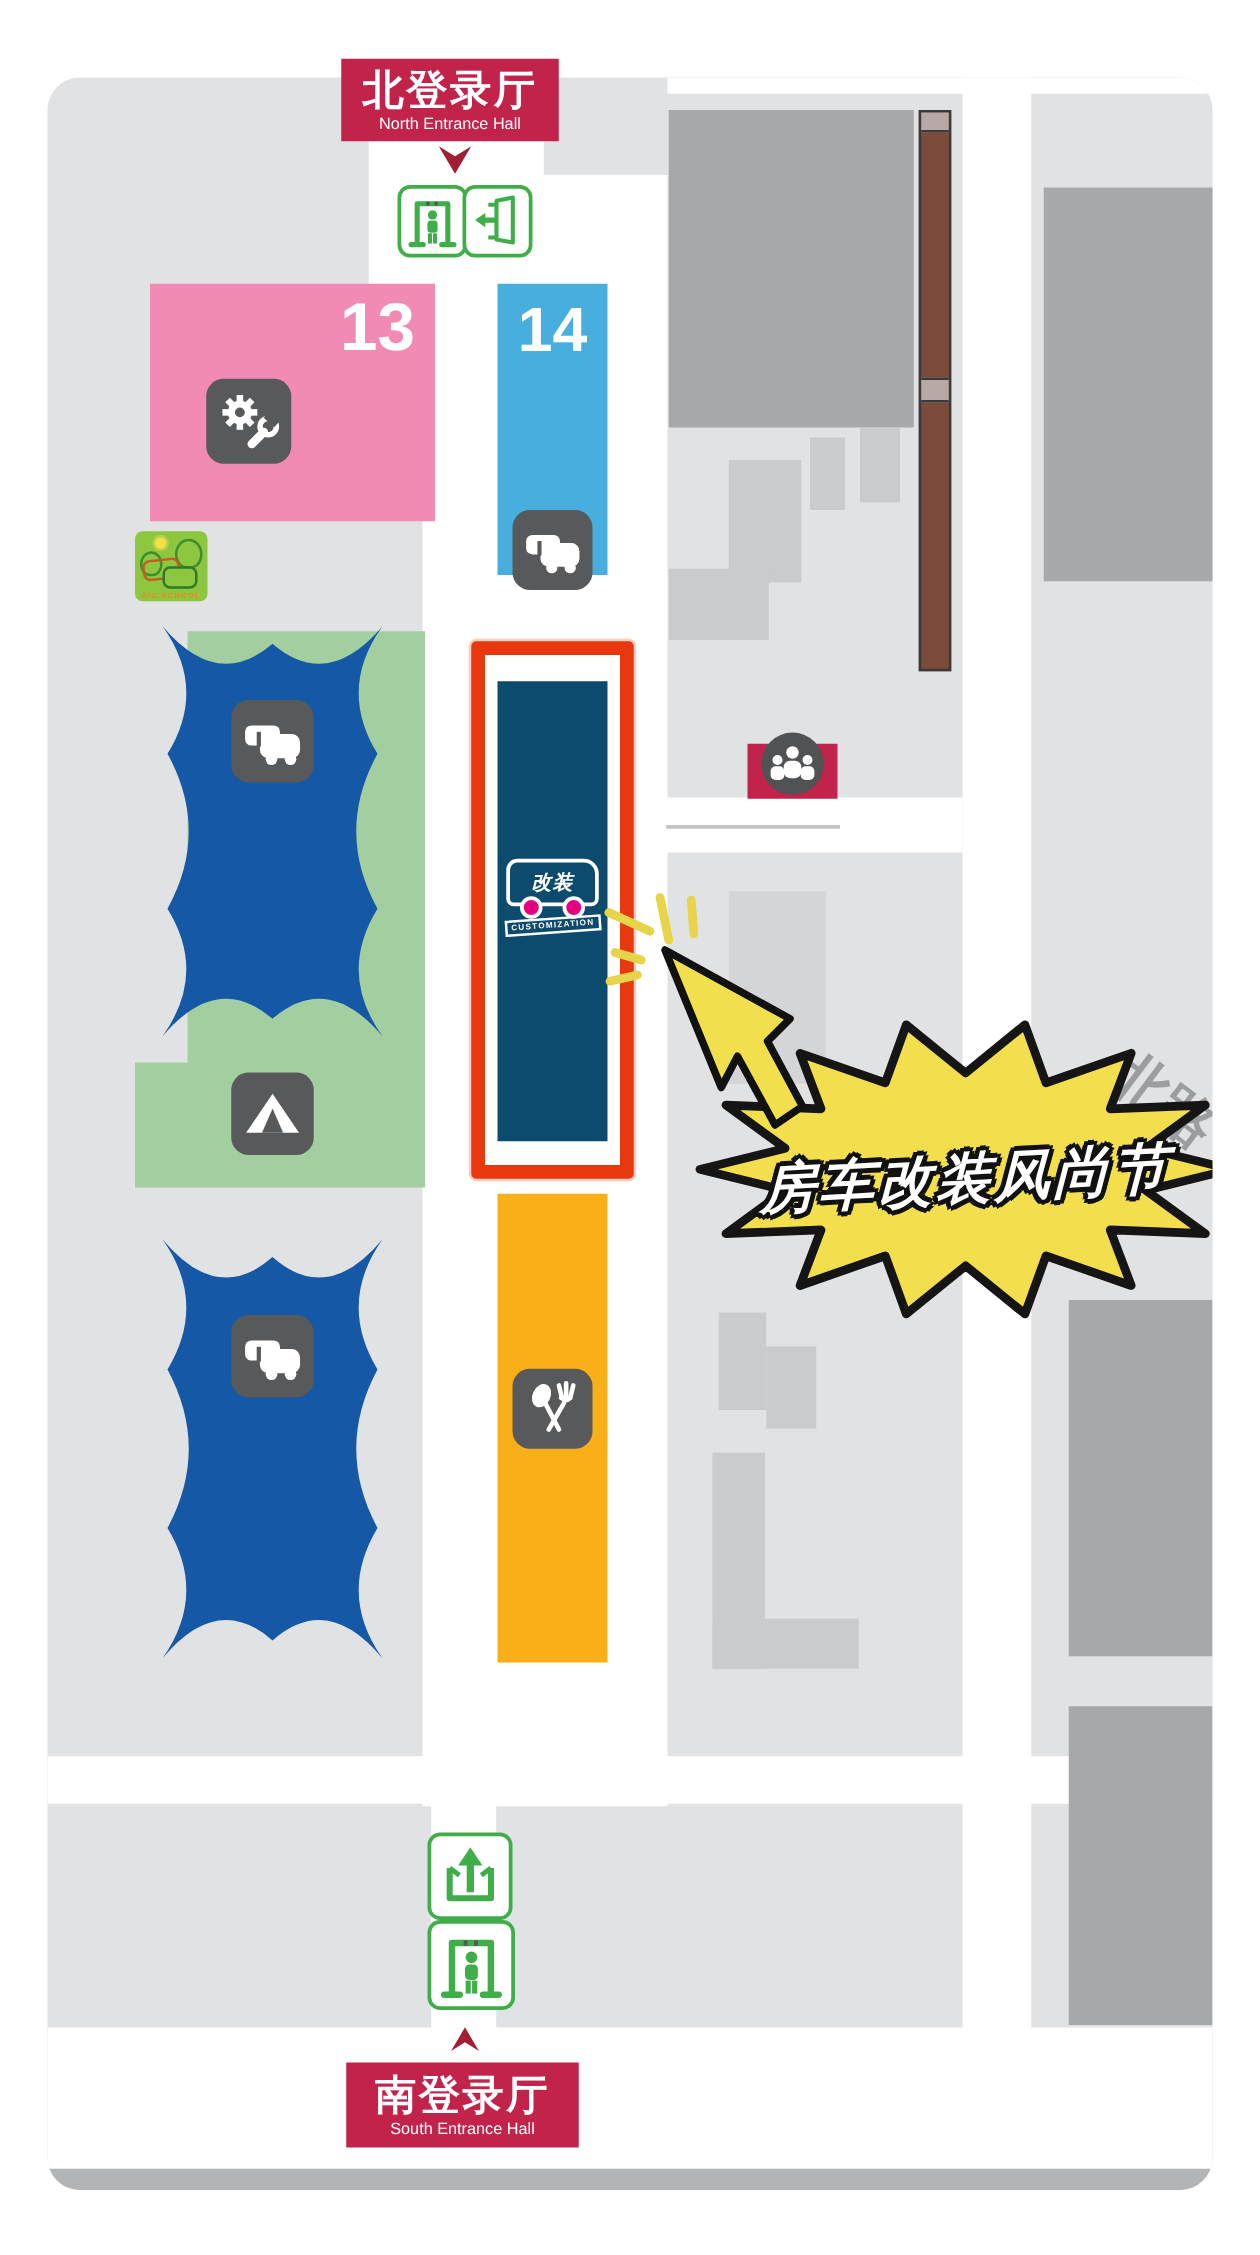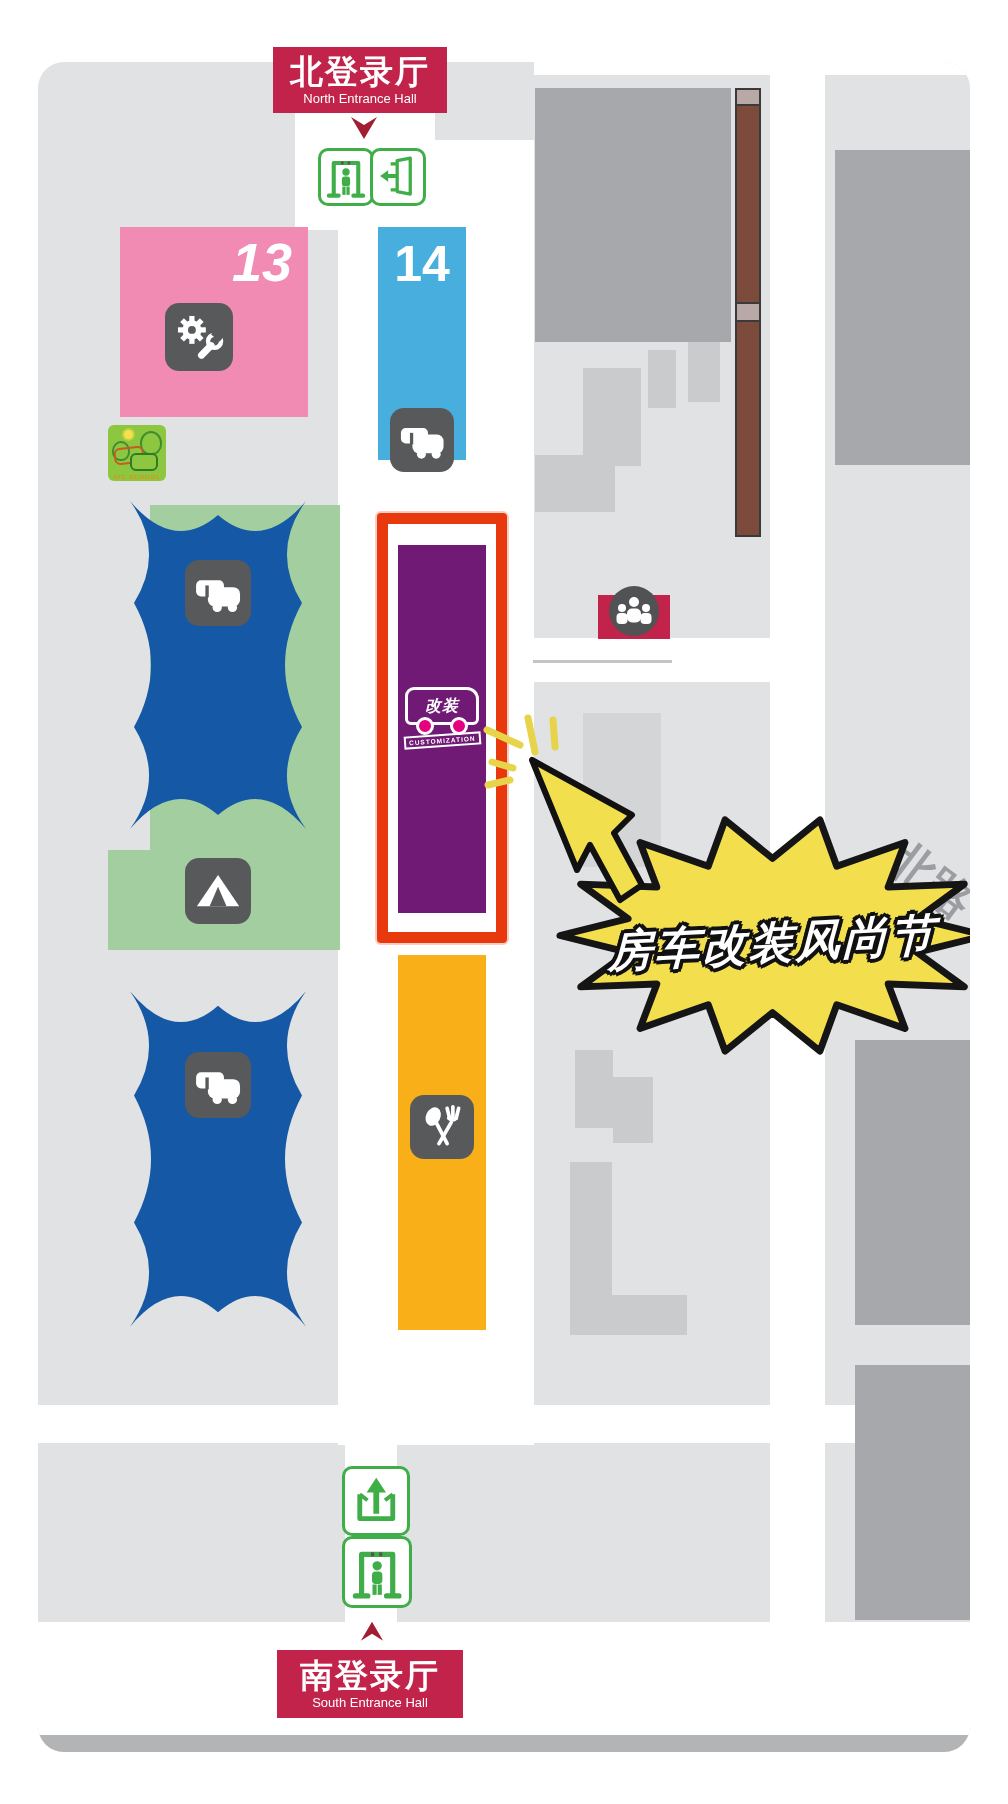--- a/index.html
+++ b/index.html
@@ -15,21 +15,21 @@
   .icbox{background:#58595b;border-radius:14px;display:flex;align-items:center;justify-content:center;position:absolute;}
   .icbox svg{width:82%;height:82%;}
   .gicon{background:#fff;border:3px solid #3fae49;border-radius:10px;display:flex;align-items:center;justify-content:center;position:absolute;}
   .gicon svg{width:88%;height:88%;}
   .banner{background:#c2234a;color:#fff;display:flex;flex-direction:column;align-items:center;justify-content:center;position:absolute;line-height:1.05;}
   .banner .zh{font-size:33px;letter-spacing:2px;font-weight:bold;}
   .banner .en{font-size:13px;margin-top:2px;}
   .burst{position:absolute;}
   .burst svg{width:100%;height:100%;}
   .booth-outer{position:absolute;border:11px solid #e8380d;background:#fff;border-radius:4px;box-shadow:0 0 0 2px rgba(232,56,13,.25);}
-  .booth-inner{position:absolute;background:#701a75;display:flex;align-items:flex-start;justify-content:center;}
+  .booth-inner{position:absolute;background:#0c4a6e;display:flex;align-items:flex-start;justify-content:center;}
   .rv-art{position:absolute;left:4px;top:142px;width:80px;text-align:center;}
   .rv-body{width:68px;height:32px;border:3px solid #fff;border-radius:9px 12px 6px 6px;margin:0 auto;display:flex;align-items:center;justify-content:center;color:#fff;font-weight:bold;font-style:italic;font-size:16px;letter-spacing:1px;position:relative;}
   .rv-wheel{position:absolute;width:12px;height:12px;border:3px solid #fff;border-radius:50%;background:#e5007f;top:30px;}
   .rv-ribbon{display:inline-block;margin-top:9px;border:2px solid #fff;color:#fff;font-size:6.5px;font-weight:bold;letter-spacing:1px;padding:1px 3px;transform:rotate(-4deg);}
   .callout-text{color:#fff;font-weight:bold;font-style:italic;font-size:44px;letter-spacing:3px;text-align:center;transform:rotate(-3deg) skewX(-4deg);
     text-shadow:-3px -3px 0 #111,3px -3px 0 #111,-3px 3px 0 #111,3px 3px 0 #111,0 -4px 0 #111,0 4px 0 #111,-4px 0 0 #111,4px 0 0 #111;}
   .road-label{color:#9b9da0;font-size:46px;font-weight:bold;transform:rotate(37deg);transform-origin:left top;}
   .aic{position:absolute;background:#8dc63f;border-radius:6px;overflow:hidden;}
   .aic-sun{position:absolute;left:16px;top:5px;width:9px;height:9px;background:#f5e04b;border-radius:50%;box-shadow:0 0 0 2px rgba(245,224,75,.45);}
   .aic-tree{position:absolute;background:transparent;border:2.5px solid #3e8e2f;border-radius:50% 50% 45% 45%;}
@@ -72,21 +72,21 @@
     <div class="bldg-d" style="left:817px;top:1303px;width:115px;height:255px;"></div>
 
     <div class="brown" style="left:697px;top:26px;width:22px;height:445px;">
       <div class="brown-cap" style="top:0;height:14px;border-top:none;"></div>
       <div class="brown-cap" style="top:212px;height:16px;"></div>
     </div>
 
     <div class="abs" style="left:112px;top:443px;width:190px;height:350px;background:#a3cfa0;"></div>
     <div class="abs" style="left:70px;top:788px;width:232px;height:100px;background:#a3cfa0;"></div>
 
-    <div class="abs" style="left:82px;top:165px;width:188px;height:190px;background:#f18bb3;font-style:italic;">
+    <div class="abs" style="left:82px;top:165px;width:228px;height:190px;background:#f18bb3;">
       <div class="hall-num" style="position:absolute;right:16px;top:4px;font-size:54px;">13</div>
       <div class="icbox" style="left:45px;top:76px;width:68px;height:68px;">
         <svg viewBox="0 0 64 64">
           <g fill="#fff">
             <circle cx="24" cy="24" r="11"></circle>
             <rect x="21" y="8" width="6" height="9"></rect>
               <rect x="21" y="31" width="6" height="9"></rect>
             <rect x="8" y="21" width="9" height="6"></rect>
               <rect x="31" y="21" width="9" height="6"></rect>
             <g transform="rotate(45 24 24)">
@@ -147,21 +147,21 @@
         <g fill="#fff">
           <rect x="6" y="17" width="33" height="19" rx="6"></rect>
           <rect x="20" y="25" width="38" height="23" rx="8"></rect>
           <circle cx="31" cy="49" r="5.5"></circle>
             <circle cx="49" cy="49" r="5.5"></circle>
         </g>
         <rect x="17" y="23" width="4" height="14" fill="#58595b"></rect>
       </svg>
     </div>
 
-    <div class="abs" style="left:340px;top:165px;width:88px;height:233px;background:#47aedd;">
+    <div class="abs" style="left:360px;top:165px;width:88px;height:233px;background:#47aedd;">
       <div class="hall-num" style="position:absolute;left:0;top:8px;width:100%;font-size:50px;">14</div>
       <div class="icbox" style="left:12px;top:181px;width:64px;height:64px;">
         <svg viewBox="0 0 64 64">
           <g fill="#fff">
             <rect x="6" y="17" width="33" height="19" rx="6"></rect>
             <rect x="20" y="25" width="38" height="23" rx="8"></rect>
             <circle cx="31" cy="49" r="5.5"></circle>
               <circle cx="49" cy="49" r="5.5"></circle>
           </g>
           <rect x="17" y="23" width="4" height="14" fill="#58595b"></rect>

